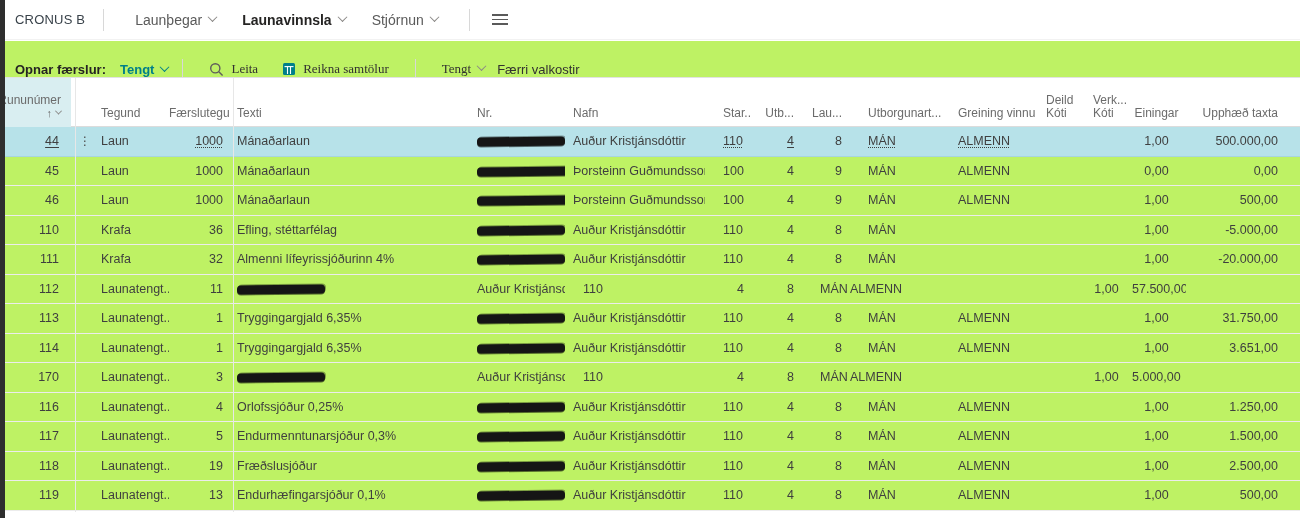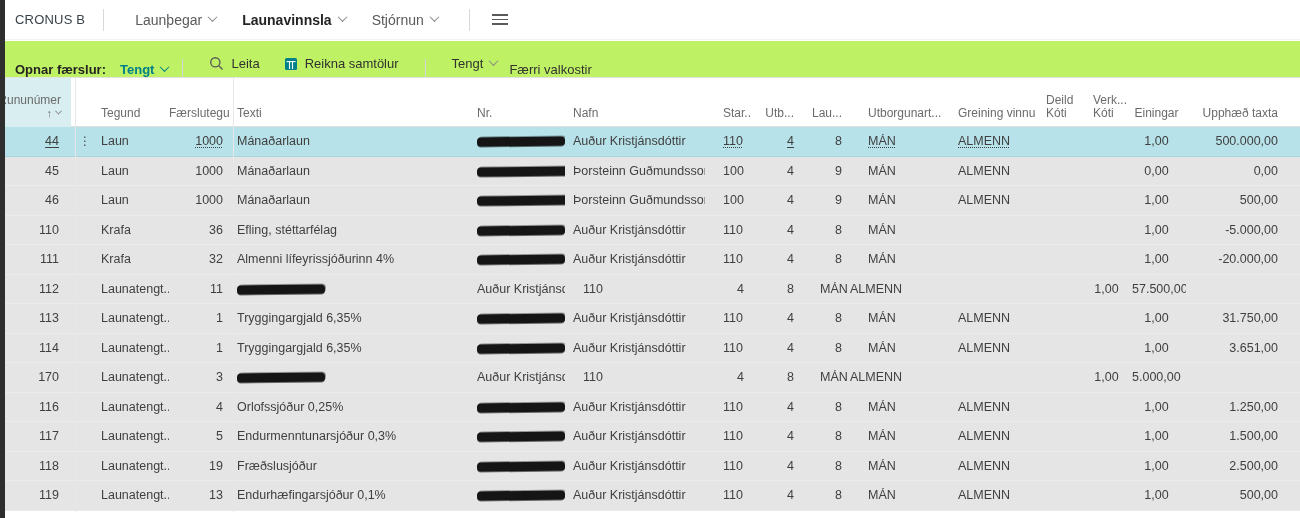--- a/index.html
+++ b/index.html
@@ -33,40 +33,40 @@
   .hamburger span:nth-child(1){ top:0; } .hamburger span:nth-child(2){ top:4.6px; } .hamburger span:nth-child(3){ top:9.2px; }
 
   
   .toolbar {
     position:absolute; left:5px; top:41px; right:0; height:37px;
     display:flex; align-items:flex-end; padding-left:10px; background:#bef264;
     border-bottom:1px solid #e2e2e2; font-size:13px;
   }
   .tb-label { font-weight:bold; color:#252423; margin-right:14px; }
   .tb-filter { display:flex; align-items:center; color:#008089; font-weight:600; cursor:pointer; }
-  .tb-action { display:flex; align-items:center; color:#323130; margin:6px 12px; cursor:pointer; }
+  .tb-action { display:flex; align-items:center; color:#323130; margin:0 12px; cursor:pointer;font-family:Liberation Serif, serif; }
   .tb-action .ico { margin-right:7px; display:flex; align-items:center; }
   .tb-plain { color:#323130; margin:0 0; cursor:pointer; }
 
   
   .grid { position:absolute; left:5px; top:78px; right:0; }
   .grid-row {
     display:grid;
     grid-template-columns:66px 28px 70px 60px 240px 96px 140px 45px 50px 48px 108px 86px 44px 46px 54px 100px 1fr;
     align-items:center;
   }
   .grid-head { height:49px; border-bottom:1px solid #dcdcdc; background:#fff; }
   .grid-head .cell {
     font-size:12px; color:#6b6b6b; align-self:end; padding-bottom:7px;
     line-height:13px; white-space:nowrap; overflow:hidden; cursor:pointer;
   }
   .grid-head .sorted { background:#d9eef1; height:49px; display:flex; flex-direction:column; justify-content:flex-end; align-items:flex-end; padding:0 10px 7px 0; }
   .sort-ind { font-size:11px; color:#6b6b6b; display:flex; align-items:center; gap:1px; }
   .sort-ind .chev { width:5px; height:5px; margin-left:3px; margin-top:-2px; }
-  .body-row { height:29.5px; border-bottom:1px solid #ececec; background:#e5e5e5; font-size:12.5px; color:#3f3f3f; cursor:pointer; }
+  .body-row { height:29.5px; border-bottom:1px solid #ececec; background:#bef264; font-size:12.5px; color:#3f3f3f; cursor:pointer; }
   .body-row.selected { background:#b7e2e9; border-bottom-color:#a8d5dd; }
   .cell { white-space:nowrap; overflow:hidden; }
   .al  { text-align:left;  padding-left:8px; }
   .al2 { text-align:left;  padding-left:18px; }
   .al3 { text-align:left;  padding-left:20px; }
   .al4 { text-align:left;  padding-left:2px; }
   .al5 { text-align:left;  padding-left:4px; }
   .al6 { text-align:left;  padding-left:7px; }
   .ar  { text-align:right; padding-right:6px; }
   .ar2 { text-align:right; padding-right:12px; }

